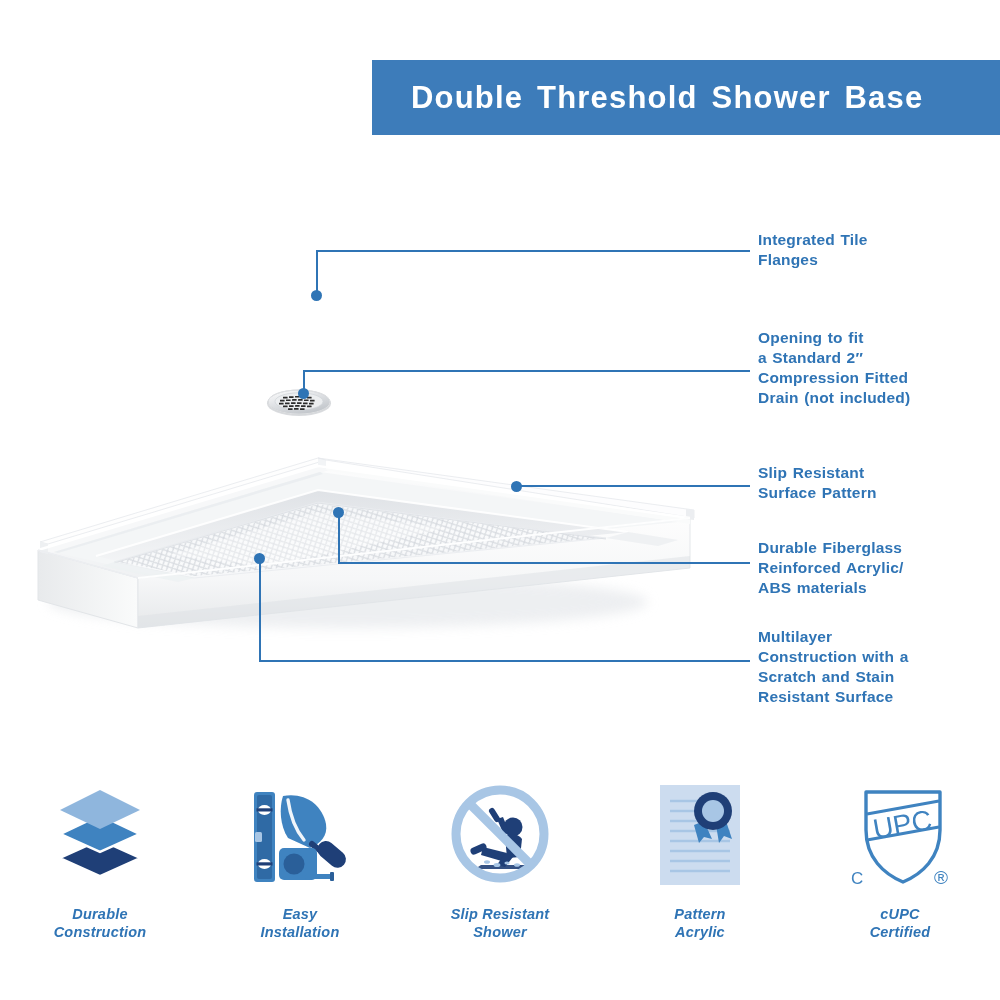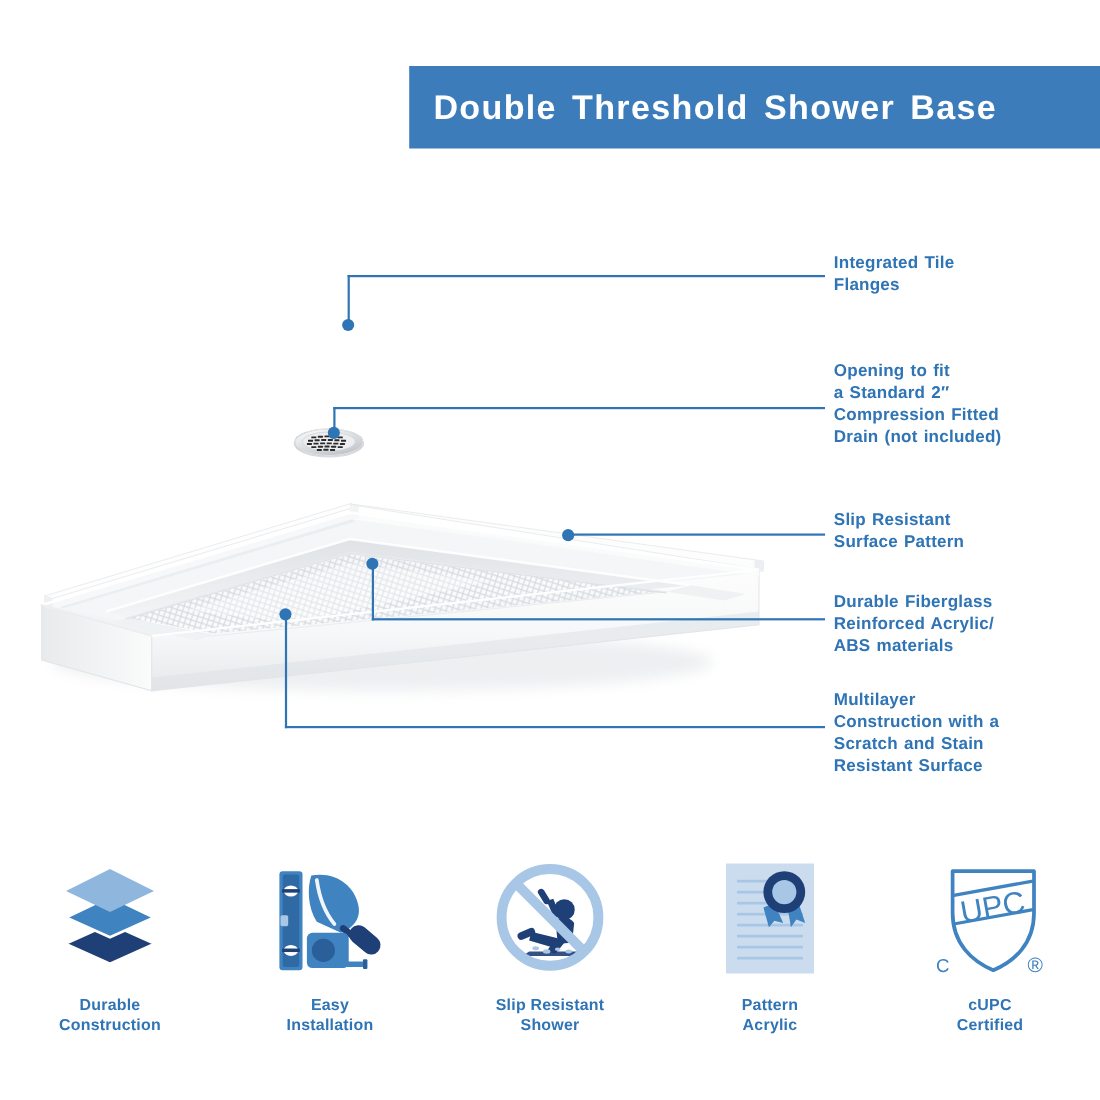--- a/index.html
+++ b/index.html
@@ -17,21 +17,21 @@
     position:absolute;left:372px;top:60px;width:628px;height:75px;
     background:var(--brand,#3d7cba);
     display:flex;align-items:center;
   }
   .title-text{
     color:#ffffff;
     font-size:31px;
     font-weight:bold;
     letter-spacing:1.2px;
     word-spacing:4px;
-    padding-left:22px;
+    padding-left:39px;
     white-space:nowrap;
   }
 
   
   .anno{
     position:absolute;
     color:#2f74b5;
     font-size:15.5px;
     font-weight:bold;
     line-height:20px;
@@ -68,21 +68,21 @@
   }
   .feat-label{
     margin-top:12px;
     color:#2f74b5;
     font-size:14.5px;
     font-weight:bold;
     line-height:18px;
     text-align:center;
     letter-spacing:.2px;
   }
-  .feat-label span{display:block;white-space:nowrap;}
+  .feat-label span{display:block;white-space:nowrap;font-style:italic;}
 </style>
 </head>
 <body>
 
 <div class="stage">
 
   <div class="title-bar">
     <div class="title-text">Double Threshold Shower Base</div>
   </div>
 

